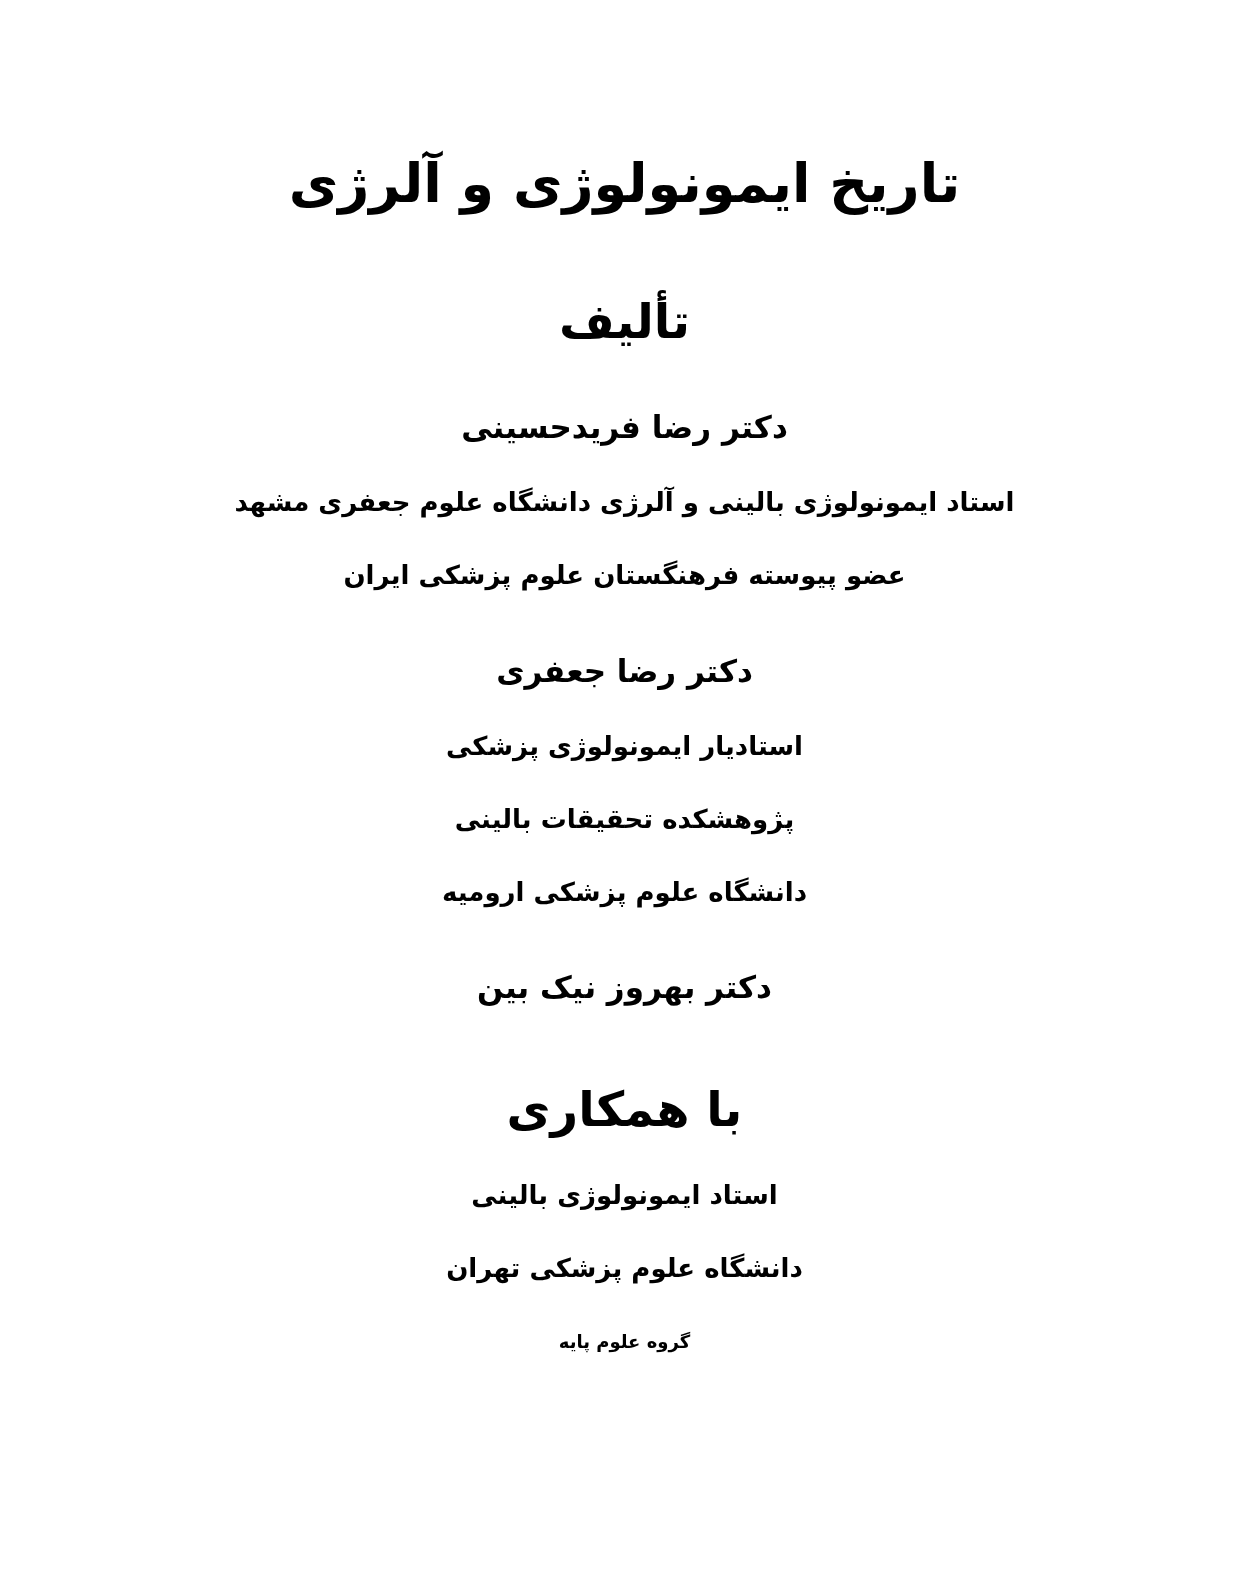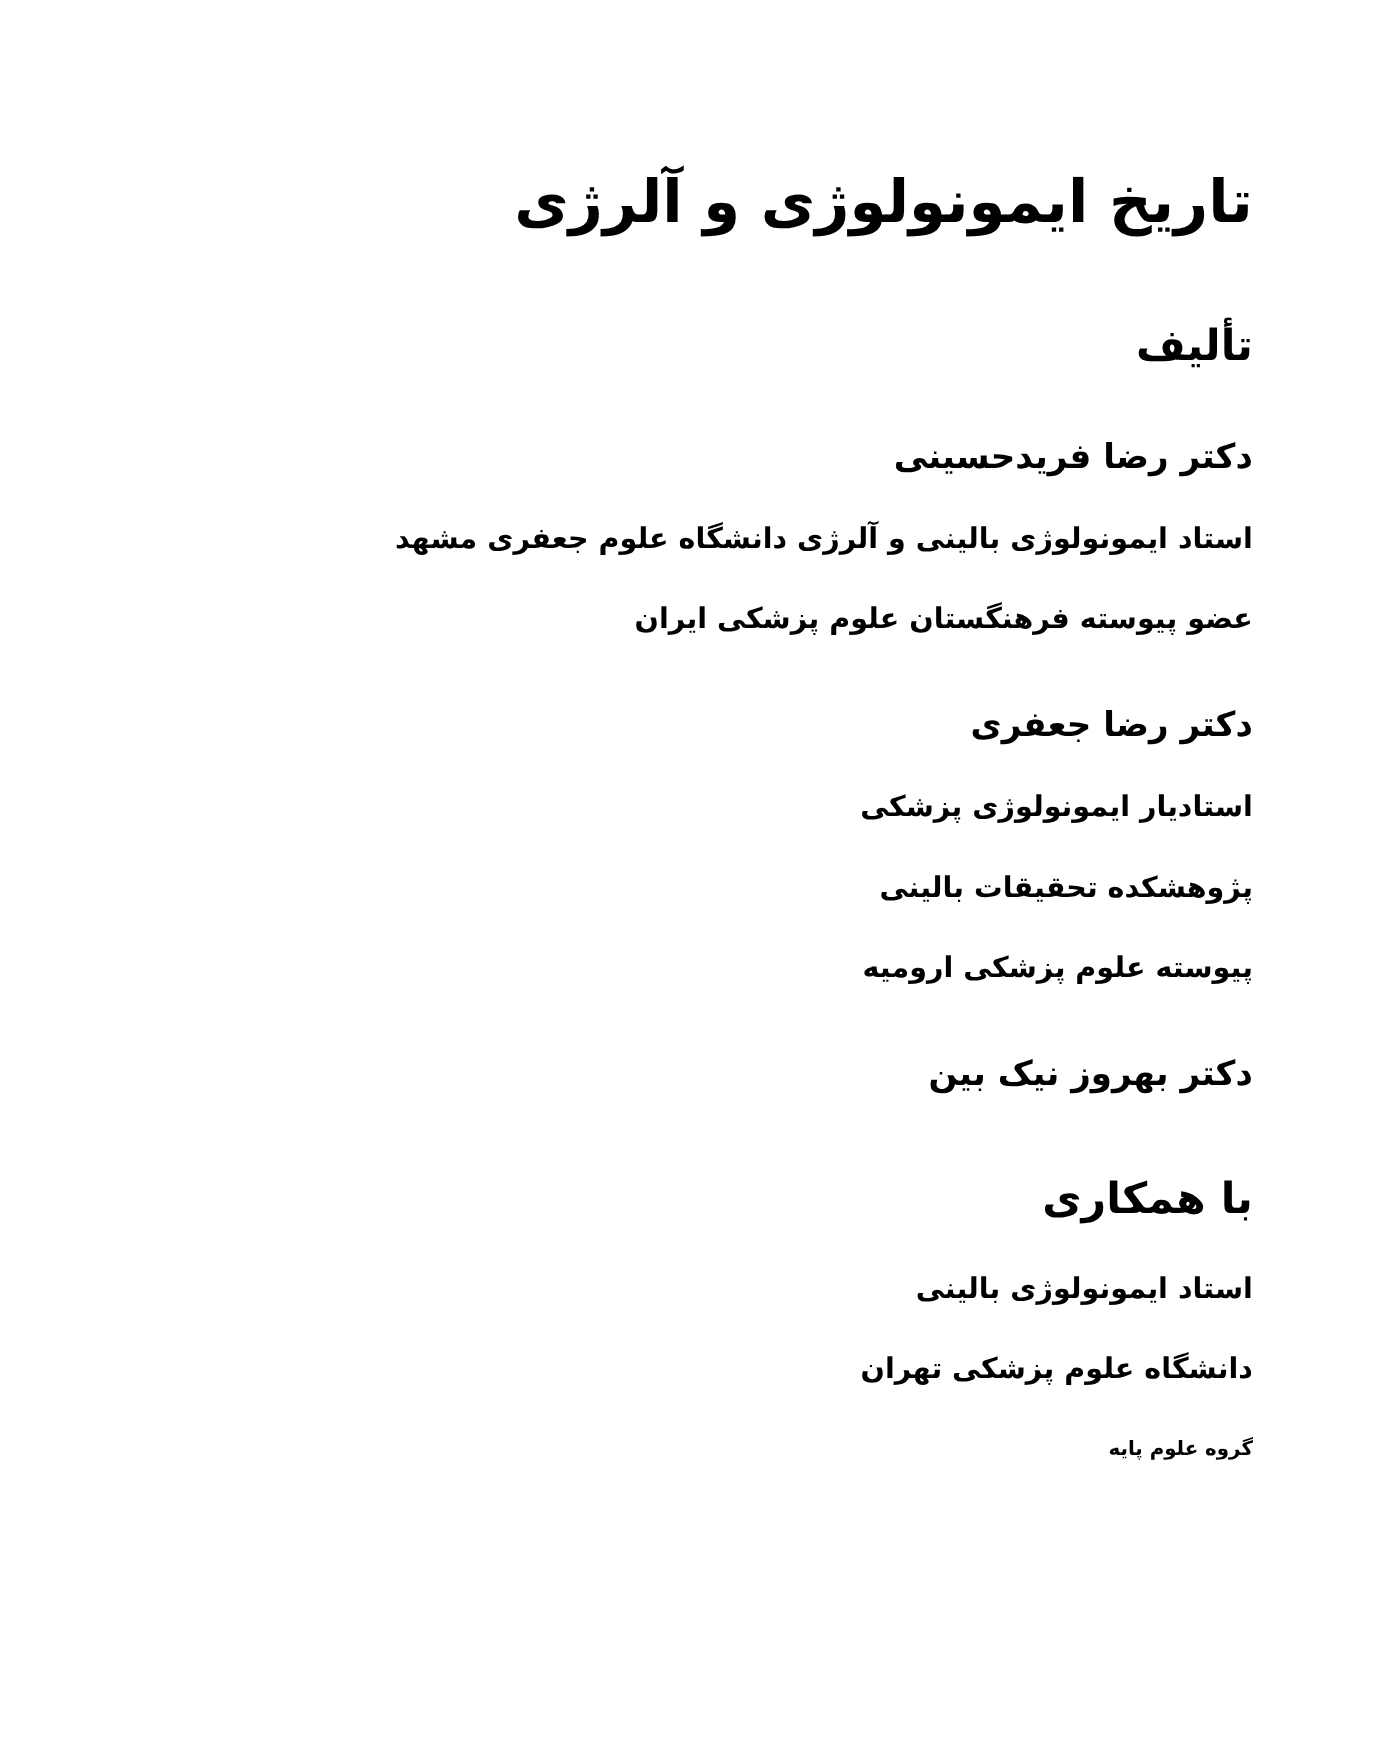--- a/index.html
+++ b/index.html
@@ -20,38 +20,39 @@
     position: relative;
     width: 1249px;
     height: 1587px;
     background: #ffffff;
     box-sizing: border-box;
     padding: 0 110px;
   }
 
   .line {
     width: 100%;
+    text-align: center;
     direction: rtl;
     unicode-bidi: isolate;
     color: #000000;
     white-space: nowrap;
   }
 
   
   .title {
     font-size: 54px;
     font-weight: bold;
     line-height: 1.25;
     letter-spacing: 0;
     padding-top: 150px;
   }
 
   
   .section-heading {
-    font-size: 39px;
+    font-size: 48px;
     font-weight: bold;
     line-height: 1.3;
   }
   .section-heading.authored-by { padding-top: 72px; }
   .section-heading.collaboration { padding-top: 70px; }
 
   
   .author-name {
     font-size: 31px;
     font-weight: bold;
@@ -90,21 +91,21 @@
   <div class="line affiliation">استاد ایمونولوژی بالینی و آلرژی دانشگاه علوم جعفری مشهد</div>
 
   <div class="line affiliation">عضو پیوسته فرهنگستان علوم پزشکی ایران</div>
 
   <div class="line author-name spaced">دکتر رضا جعفری</div>
 
   <div class="line affiliation">استادیار ایمونولوژی پزشکی</div>
 
   <div class="line affiliation">پژوهشکده تحقیقات بالینی</div>
 
-  <div class="line affiliation">پیوسته علوم پزشکی ارومیه</div>
+  <div class="line affiliation">دانشگاه علوم پزشکی ارومیه</div>
 
   <div class="line author-name spaced">دکتر بهروز نیک بین</div>
 
   <div class="line section-heading collaboration">با همکاری</div>
 
   <div class="line affiliation">استاد ایمونولوژی بالینی</div>
 
   <div class="line affiliation">دانشگاه علوم پزشکی تهران</div>
 
 

